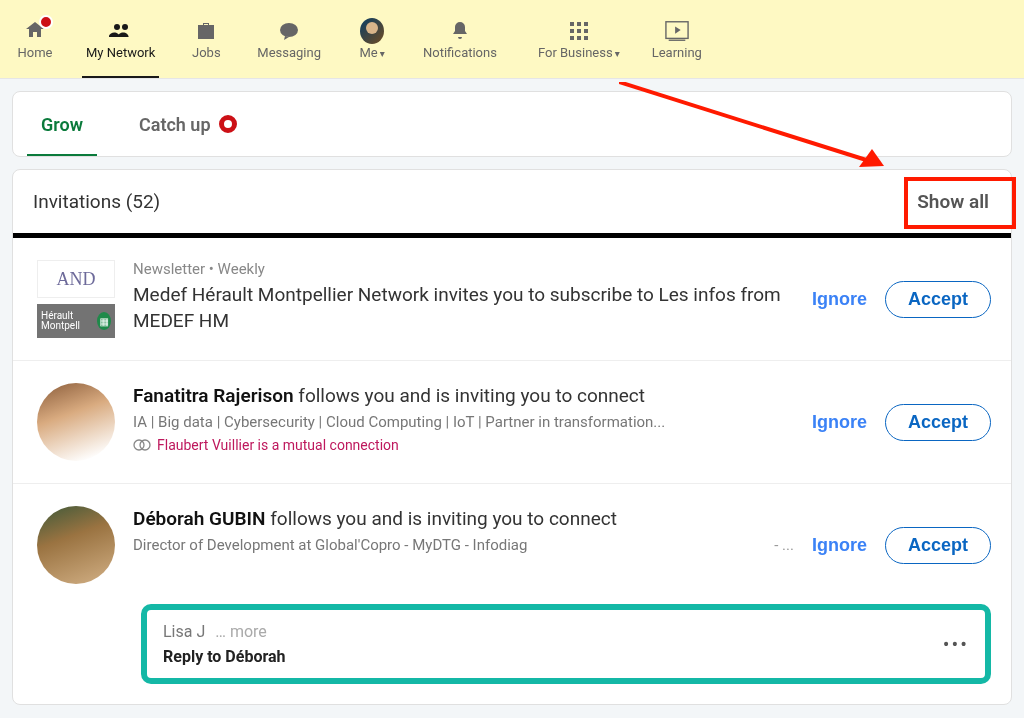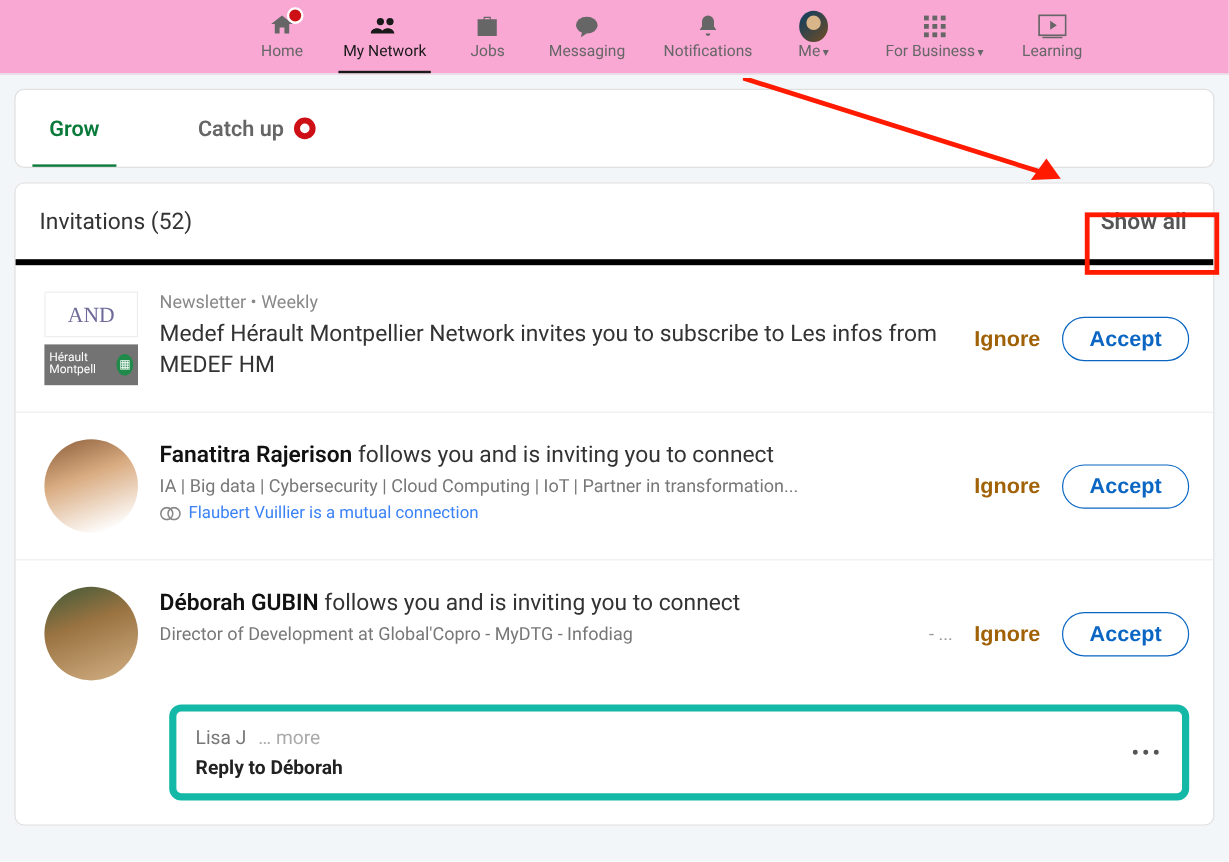--- a/index.html
+++ b/index.html
@@ -6,27 +6,26 @@
     body {
       font-family: -apple-system, BlinkMacSystemFont, "Segoe UI", Roboto, Helvetica, Arial, sans-serif;
       background: #f3f6f8;
       color: #000;
       width: 1024px;
       height: 718px;
       overflow: hidden;
     }
     
     .top-nav {
-      background: #f9a8d4;
-      height: 62px;
+      background: #fef9c3;
+      height: 79px;
       display: flex;
       align-items: center;
       justify-content: flex-start;
       border-bottom: 1px solid #e6e6e6;
-      padding-left: 200px;
     }
     .nav-group {
       display: flex;
       height: 100%;
     }
     .nav-item {
       display: flex;
       flex-direction: column;
       align-items: center;
       justify-content: center;
@@ -92,21 +91,20 @@
       background: #fff;
       border: 1px solid #e0e0e0;
       border-radius: 8px;
       margin-bottom: 12px;
     }
     
     .tabs {
       display: flex; align-items: center;
       padding: 0 28px;
       height: 64px;
-      gap: 26px;
     }
     .tab {
       font-size: 18px;
       font-weight: 600;
       color: #666;
       padding: 20px 0;
       margin-right: 56px;
       cursor: pointer;
       position: relative;
       display: flex; align-items: center; gap: 8px;
@@ -167,29 +165,29 @@
     }
     .inv-line {
       font-size: 19px; color: #333; line-height: 1.35;
     }
     .inv-line .name { font-weight: 600; color: #111; }
     .inv-sub {
       font-size: 15px; color: #777; margin-top: 4px;
       display: flex; align-items: center; gap: 6px;
     }
     .inv-mutual {
-      font-size: 14px; color: #3b82f6; margin-top: 6px;
+      font-size: 14px; color: #be185d; margin-top: 6px;
       display: flex; align-items: center; gap: 6px;
     }
     .inv-actions {
       display: flex; align-items: center; gap: 18px;
       align-self: center;
     }
     .btn-ignore {
-      font-size: 18px; font-weight: 600; color: #a16207;
+      font-size: 18px; font-weight: 600; color: #3b82f6;
       background: none; border: none; cursor: pointer;
     }
     .btn-accept {
       font-size: 18px; font-weight: 600; color: #0a66c2;
       background: #fff; border: 1.5px solid #0a66c2;
       border-radius: 22px;
       padding: 7px 22px; cursor: pointer;
     }
     
     .thumb-stack {
@@ -263,31 +261,31 @@
       <div class="nav-icon">
         <svg width="24" height="24" viewBox="0 0 24 24" fill="#666">
             <ellipse cx="12" cy="11" rx="9" ry="7"></ellipse>
             <path d="M8 17l-1 4 5-3" fill="#666"></path>
           </svg>
       </div>
       <span class="nav-label">Messaging</span>
     </div>
     <div class="nav-item">
       <div class="nav-icon">
+        <div class="avatar-small"></div>
+      </div>
+      <span class="nav-label"><span>Me</span><span class="caret">▾</span></span>
+    </div>
+    <div class="nav-item">
+      <div class="nav-icon">
         <svg width="24" height="24" viewBox="0 0 24 24" fill="#666">
             <path d="M12 3a5 5 0 0 1 5 5v4l2 3H5l2-3V8a5 5 0 0 1 5-5zm-2 15h4a2 2 0 0 1-4 0z"></path>
           </svg>
       </div>
       <span class="nav-label">Notifications</span>
-    </div>
-    <div class="nav-item">
-      <div class="nav-icon">
-        <div class="avatar-small"></div>
-      </div>
-      <span class="nav-label"><span>Me</span><span class="caret">▾</span></span>
     </div>
   </div>
   <div class="nav-sep"></div>
   <div class="nav-group">
     <div class="nav-item">
       <div class="nav-icon">
         <div class="grid-icon">
             <span></span>
             <span></span>
             <span></span>

